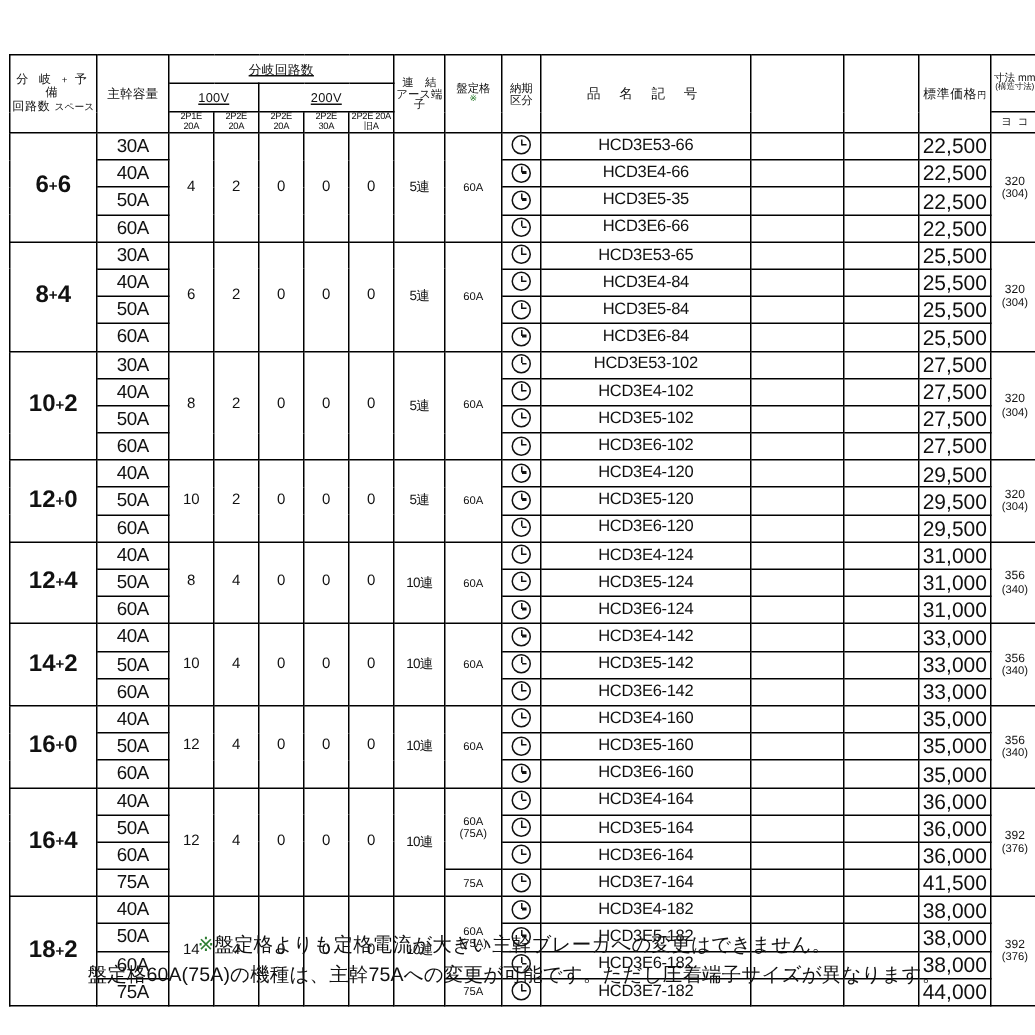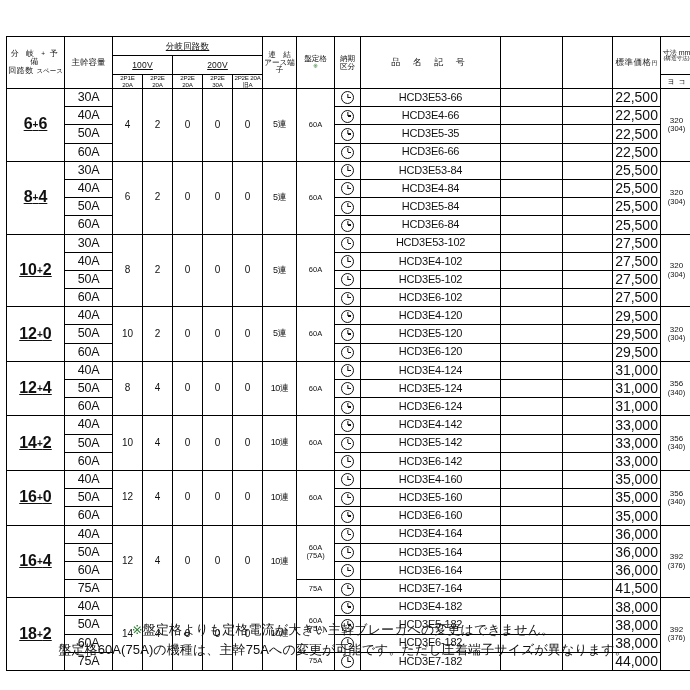--- a/index.html
+++ b/index.html
@@ -38,21 +38,21 @@
   .h-vert{font-size:7.6px;line-height:1.25;}
   .h-name{font-size:9px;letter-spacing:5px;margin-top:46px;}
   .h-price{font-size:8.5px;letter-spacing:.5px;}
   .h-price .yen{font-size:6px;letter-spacing:0;}
   .h-dim{font-size:7px;line-height:1.15;}
   .h-dim .sm{font-size:5.6px;}
   .mark-green{color:#2e7d32;font-size:6px;}
 
   
   .r{height:18.2px;}
-  .grp{font-size:16px;font-weight:700;letter-spacing:0;text-decoration:underline;}
+  .grp{font-size:16px;font-weight:700;letter-spacing:0;}
   .grp .plus{font-size:10px;font-weight:700;vertical-align:1px;}
   .grp .n{font-size:16px;font-weight:700;}
   .amp{font-size:12.5px;font-weight:700;letter-spacing:-.3px;}
   .num{font-size:10px;}
   .ren{font-size:9px;letter-spacing:-.5px;}
   .rate{font-size:7.5px;}
   .rate .sub{font-size:7.5px;display:block;line-height:1.05;}
   .code{font-size:11px;font-weight:700;letter-spacing:-.2px;}
   .price{font-size:14px;text-align:center;margin-left:21px;}
   .dim{font-size:8px;line-height:1.1;}
@@ -217,21 +217,21 @@
           <td class="grp thick-left thick-top" rowspan="4"><span class="n">8</span><span class="plus">+</span><span class="n">4</span></td>
           <td class="amp thick-top">30A</td>
           <td class="num thick-top" rowspan="4">6</td>
           <td class="num thick-top" rowspan="4">2</td>
           <td class="num thick-top" rowspan="4">0</td>
           <td class="num thick-top" rowspan="4">0</td>
           <td class="num thick-top" rowspan="4">0</td>
           <td class="ren thick-top" rowspan="4">5連</td>
           <td class="rate thick-top" rowspan="4">60A</td>
           <td thick-top=""><span class="dlv"></span></td>
-          <td class="code thick-top">HCD3E53-84</td>
+          <td class="code thick-top">HCD3E53-65</td>
           <td class="thick-top "></td>
           <td class="thick-top "></td>
           <td class="price thick-top">25,500</td>
           <td class="dim thick-top" rowspan="4">320<div class="p">(304)</div></td>
         </tr>
         <tr class="r">
           <td class="amp">40A</td>
           <td><span class="dlv"></span></td>
           <td class="code">HCD3E4-84</td>
           <td class=" "></td>

